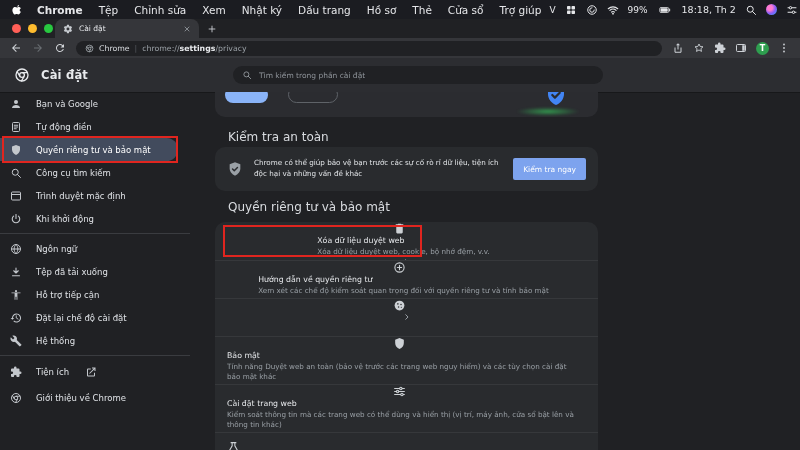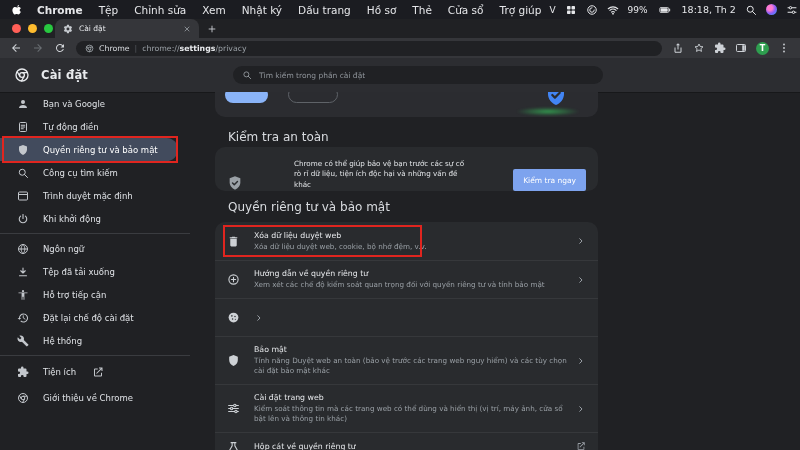--- a/index.html
+++ b/index.html
@@ -70,21 +70,21 @@
   .set-search{position:absolute;left:233px;top:8px;width:370px;height:18px;background:var(--page);
               border-radius:9px;display:flex;align-items:center;padding:0 9px;gap:7px;}
   .search-ic{width:10px;height:10px;color:var(--muted)}
   .set-search input{background:transparent;border:none;outline:none;color:var(--text);
                     font-size:7.5px;width:100%;font-family:inherit;}
   .set-search input::placeholder{color:#8f949a}
 
   
   .body{display:flex;height:358px;}
   .sidebar{width:190px;flex-shrink:0;padding-top:0;}
-  .side-item{height:23px;display:flex;align-items:center;padding-left:17px;gap:14px;color:#dfe2e6;
+  .side-item{height:23px;display:flex;align-items:center;padding-left:10px;gap:14px;color:#dfe2e6;
              font-size:8.5px;font-weight:500;position:relative;width:178px;border-radius:0 13px 13px 0;}
   .side-item .ic{width:12px;height:12px;color:#c3c7cc}
   .side-item.tall{height:26px}
   .side-item.selected{background:#424b5d;color:#fff}
   .side-item.selected::after{content:"";position:absolute;left:2px;right:0;top:-2px;bottom:-2px;
                              border:2.5px solid var(--red);}
   .side-div{height:1px;background:#3a3c40;margin:3px 0;}
   .ext-ic{width:10px;height:10px;color:var(--muted);margin-left:2px}
 
   
@@ -95,30 +95,30 @@
   .promo-btn-outline{position:absolute;left:73px;top:-6px;width:50px;height:17px;border-radius:9px;border:1px solid #5f6368;}
   .promo-glow{position:absolute;right:18px;top:15px;width:64px;height:9px;
               background:radial-gradient(ellipse,rgba(52,168,83,.85),rgba(52,168,83,0) 70%);filter:blur(1px);}
   .promo-shield{position:absolute;right:30px;top:-9px;width:24px;height:24px;color:#4285f4;}
 
   .section-label{position:absolute;left:38px;font-size:12px;color:#d8dbdf;}
   #label-safety{top:38px}
   #label-privacy{top:108px}
 
   .safety-card{position:absolute;left:25px;top:55px;width:383px;height:44px;background:var(--card);
-               border-radius:10px;display:flex;align-items:flex-end;padding:0 12px;gap:40px;}
+               border-radius:10px;display:flex;align-items:center;padding:0 12px;}
   .sc-ic{width:16px;height:16px;color:var(--muted)}
   .sc-text{margin-left:11px;font-size:7.2px;line-height:1.5;color:#e3e6e9;width:300px;}
   .sc-btn{margin-left:auto;height:22px;padding:0 10px;border-radius:2px;background:var(--btn-blue);
           color:#fff;font-size:7.5px;font-weight:500;display:flex;align-items:center;border:none;
           font-family:inherit;white-space:nowrap;}
 
   .privacy-card{position:absolute;left:25px;top:130px;width:383px;height:240px;background:var(--card);
                 border-radius:10px;overflow:hidden;}
-  .row{display:flex;align-items:center;padding:0 12px;position:relative;overflow:hidden;}
+  .row{display:flex;align-items:center;padding:0 12px;position:relative;overflow:hidden;flex-direction:column;}
   .row + .row{border-top:1px solid var(--divider)}
   .row.h38{height:38px}.row.h48{height:48px}
   .row.last{height:40px;align-items:flex-start;padding-top:8px}
   .row-ic{width:13px;height:13px;color:#cdd1d5;margin-right:14px}
   .row-text{flex:1;min-width:0;padding-right:6px}
   .row-title{font-size:7.8px;color:var(--text);line-height:1.5}
   .row-sub{font-size:7.2px;color:var(--muted);line-height:1.45}
   .row-chev{width:10px;height:10px;color:var(--muted)}
   .row .ext-ic{width:10px;height:10px;margin:0}
   .annotation{position:absolute;border:2.5px solid var(--red);pointer-events:none;z-index:5;}

